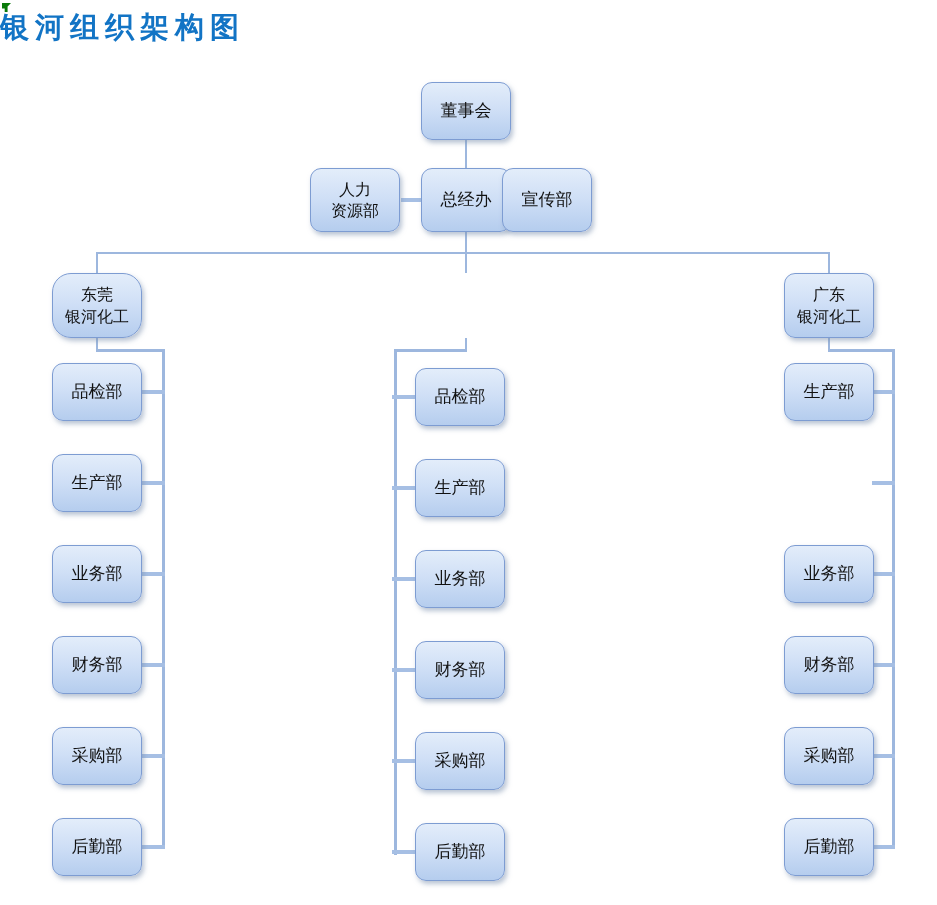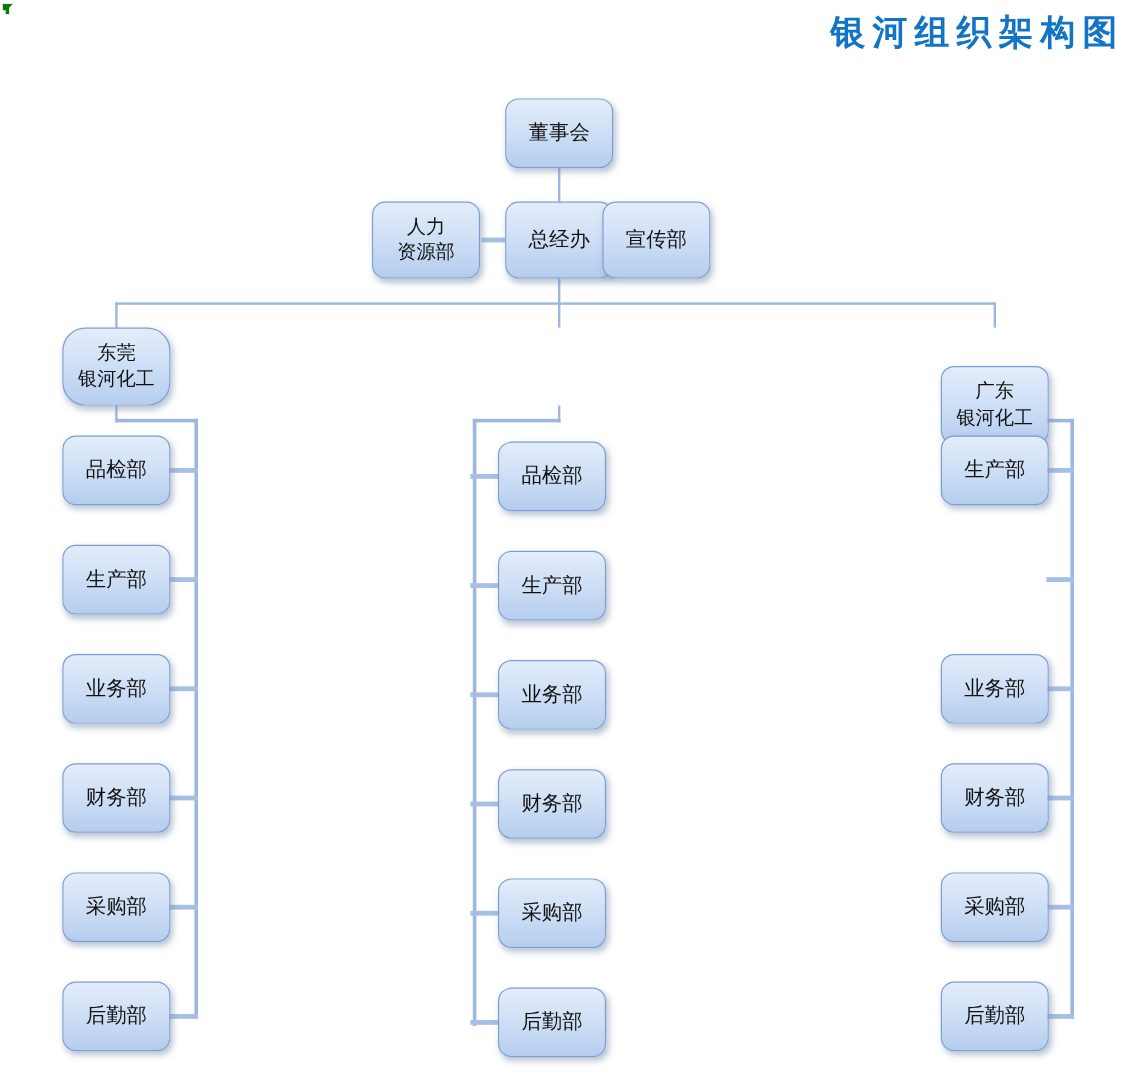--- a/index.html
+++ b/index.html
@@ -2,21 +2,21 @@
 <html><head>
 <meta charset="utf-8">
 <style>
   html,body{margin:0;padding:0;}
   body{
     width:937px;height:905px;background:#ffffff;overflow:hidden;
     font-family:"Liberation Serif","DejaVu Serif",serif;
   }
   .canvas{position:relative;width:937px;height:905px;background:#fff;}
   .title{
-    position:absolute;top:8px;left:0;width:937px;text-align:right;
+    position:absolute;top:8px;left:0;width:937px;text-align:left;
     font-size:29px;font-weight:bold;color:#1274c5;letter-spacing:6px;
   }
   .corner-mark{
     position:absolute;left:2px;top:3px;width:9px;height:9px;background:#0b7a0b;
     clip-path:polygon(0 0,100% 0,62% 38%,62% 100%,30% 100%,30% 62%,0 62%);
   }
   .node{
     position:absolute;width:90px;box-sizing:border-box;
     border:1.5px solid #7d9cd2;border-radius:11px;
     background:linear-gradient(180deg,#e3edfa 0%,#cfdff6 48%,#b5cdee 100%);
@@ -88,21 +88,21 @@
     <span>总经办</span>
   </div>
   <div class="node h64" style="left:502px;top:168px;">
     <span>宣传部</span>
   </div>
 
   <div class="node h65 two-line" style="left:52px;top:273px;border-radius:19px;">
     <div>东莞</div>
     <div>银河化工</div>
   </div>
-  <div class="node h65 two-line" style="left:784px;top:273px;margin-top:32px;">
+  <div class="node h65 two-line" style="left:784px;top:273px;">
     <div>广东</div>
     <div>银河化工</div>
   </div>
 
   <div class="node h58" style="left:52px;top:363px;">品检部</div>
   <div class="node h58" style="left:52px;top:454px;">生产部</div>
   <div class="node h58" style="left:52px;top:545px;">业务部</div>
   <div class="node h58" style="left:52px;top:636px;">财务部</div>
   <div class="node h58" style="left:52px;top:727px;">采购部</div>
   <div class="node h58" style="left:52px;top:818px;">后勤部</div>

